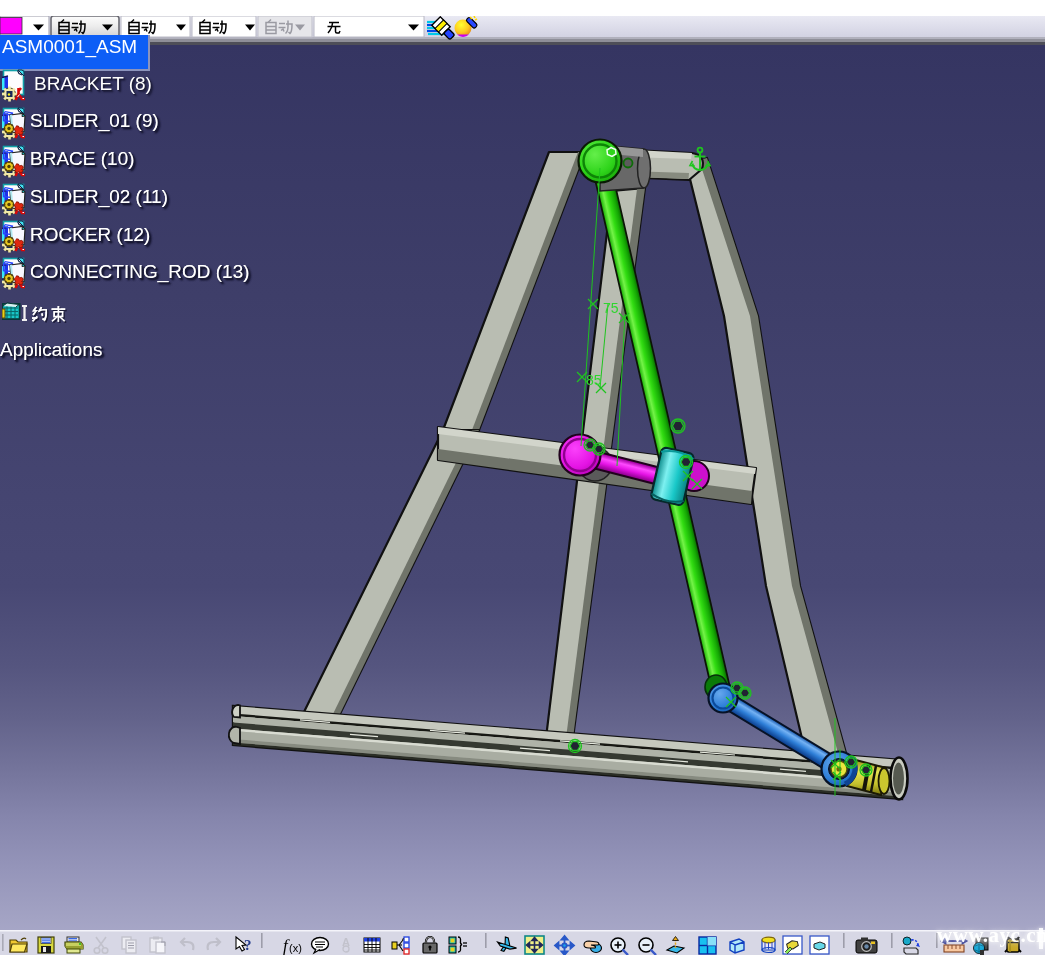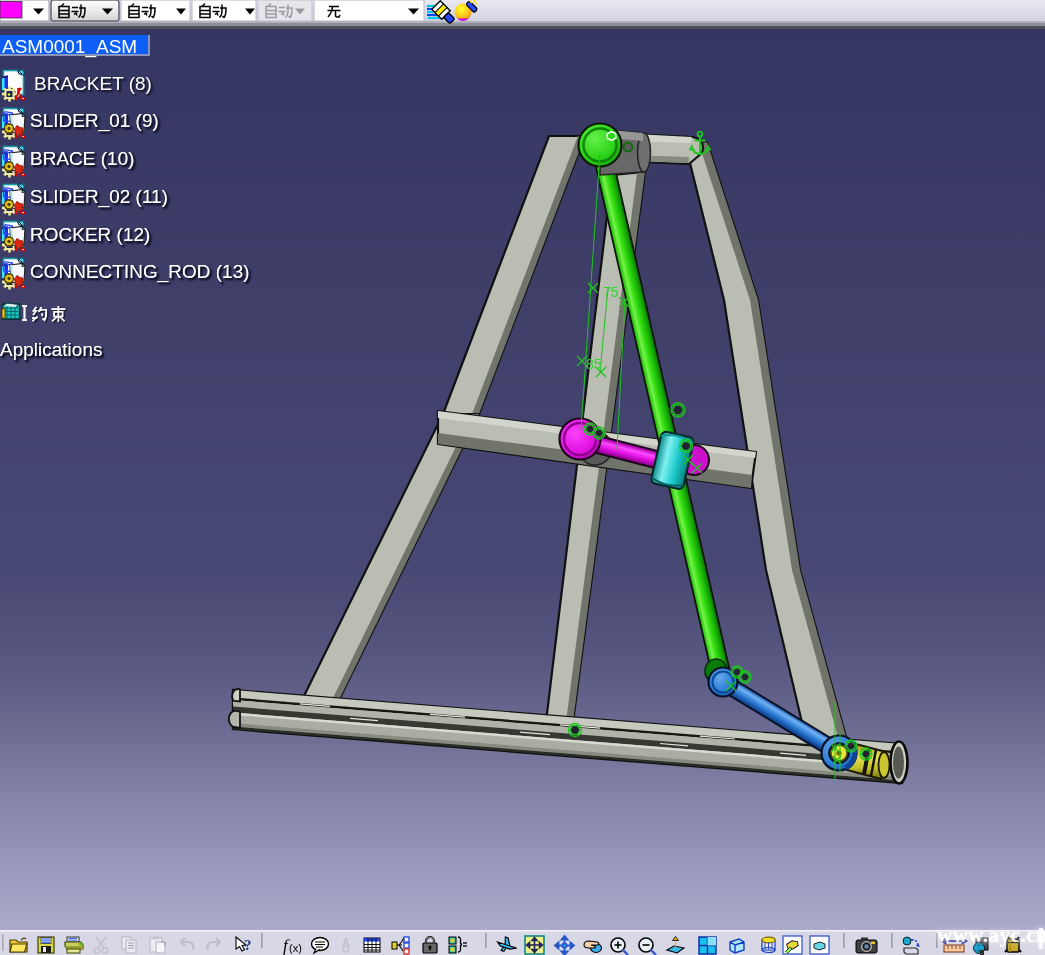--- a/index.html
+++ b/index.html
@@ -1,32 +1,32 @@
 <!DOCTYPE html>
 <html><head>
 <meta charset="utf-8">
 <style>
   html,body{margin:0;padding:0;width:1045px;height:955px;overflow:hidden;
     font-family:"Liberation Sans",sans-serif;}
-  #stage{position:relative;width:1045px;height:685px;background:#22c55e;}
+  #stage{position:relative;width:1045px;height:685px;background:#22c55e;margin-top:16px;}
   #vp{position:absolute;left:0;top:0;width:1045px;height:955px;
     background:linear-gradient(to bottom,#353562 29px,#3e3e69 280px,#454571 480px,#484874 570px,#55557f 650px,#62628a 700px,#73739a 750px,#8585ac 800px,#9494b9 850px,#a2a2c3 900px,#abaaca 930px,#b0b0cd 955px);}
   #scene{position:absolute;left:0;top:0;}
   
   #ttb{position:absolute;left:0;top:0;width:1045px;height:29px;}
   #ttb .bg1{position:absolute;left:0;top:0;width:1045px;height:21px;
     background:linear-gradient(to bottom,#e9e9f3,#d2d2e2);}
   #ttb .bg2{position:absolute;left:0;top:21px;width:1045px;height:2px;background:#b0b0bc;}
   #ttb .bg3{position:absolute;left:0;top:23px;width:1045px;height:3px;background:#8e8e98;}
   #ttb .bg4{position:absolute;left:0;top:26px;width:1045px;height:3px;background:#4e4e58;}
   
   .trow{position:absolute;left:0;color:#fff;font-size:19px;white-space:nowrap;
     text-shadow:1px 1px 0 #1c1c38,2px 2px 2px #14142e;}
   .ticon{position:absolute;left:2px;width:25px;height:27px;}
-  #selbox{position:absolute;left:0;top:35px;width:150px;height:21px;background:#0d5ef6;
+  #selbox{position:absolute;left:0;top:35px;width:150px;height:36px;background:#0d5ef6;
     border-right:2px solid #8c94bc;border-bottom:2px solid #8c94bc;box-sizing:border-box;}
   #selbox span{position:absolute;left:2px;top:1px;color:#fff;font-size:19px;}
   
   #btb{position:absolute;left:0;top:930px;width:1045px;height:25px;
     background:linear-gradient(to bottom,#f0f0f8 0px,#dcdce9 4px,#d2d2e2 25px);}
   #wmark{position:absolute;left:937px;top:923px;color:rgba(255,255,255,0.98);
     font-family:"Liberation Serif",serif;font-weight:bold;font-size:21px;
     letter-spacing:0.5px;
     text-shadow:0 0 5px rgba(255,255,255,0.9),0 0 10px rgba(255,255,255,0.55);}
   #wbar{position:absolute;left:1039px;top:928px;width:4px;height:21px;

